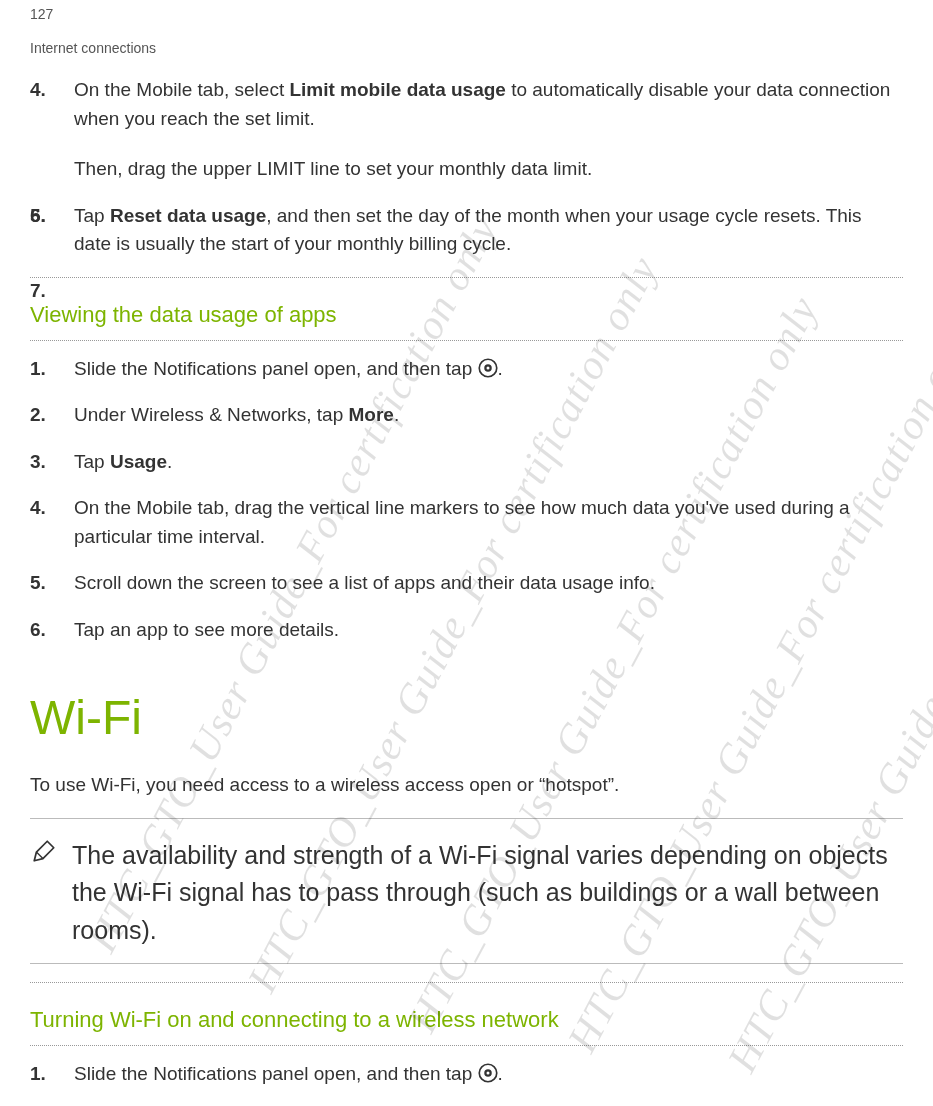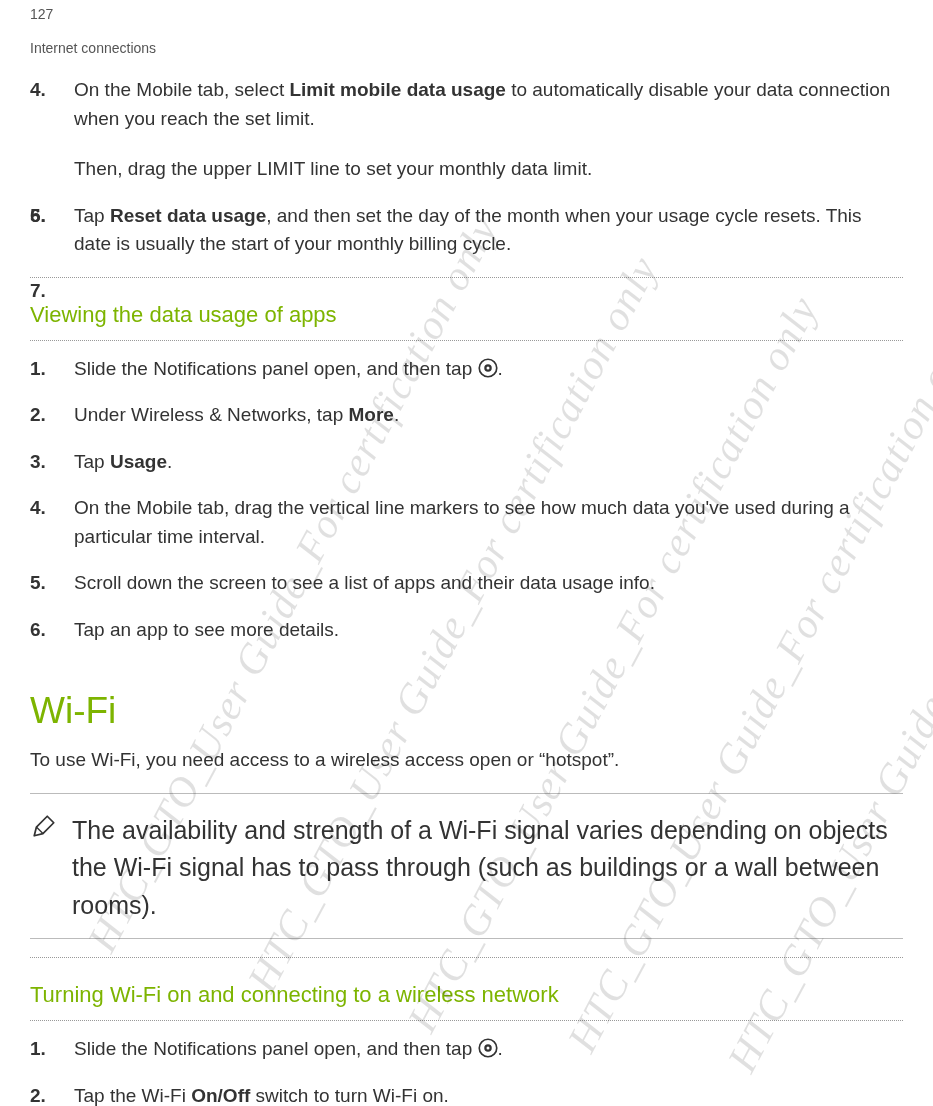--- a/index.html
+++ b/index.html
@@ -8,21 +8,21 @@
   .page-header { display: flex; align-items: baseline; gap: 18px; font-size: 14px; color: #555; padding: 6px 0 20px 0; flex-direction: column; }
   .page-number { font-weight: 400; }
   .section-name { font-weight: 400; }
   ol.steps { list-style: none; padding-left: 44px; }
   ol.steps > li { position: relative; margin-bottom: 18px; font-size: 19px; line-height: 1.5; color: #333; }
   ol.steps > li .num { position: absolute; left: -44px; top: 0; width: 34px; text-align: left; font-weight: 600; color: #333; }
   ol.steps > li .num::after { content: "."; }
   ol.steps > li p.extra { margin-top: 22px; }
   .bold { font-weight: 700; }
   h2.subhead { font-size: 22px; font-weight: 400; color: #7db400; margin: 24px 0 12px 0; }
-  h1.section-title { font-size: 37px; font-weight: 300; color: #7db400; margin: 46px 0 14px 0; }
+  h1.section-title { font-size: 48px; font-weight: 300; color: #7db400; margin: 46px 0 26px 0; }
   p.body { font-size: 19px; line-height: 1.5; margin-bottom: 18px; }
   .dotted-hr { border: none; border-top: 1px dotted #999; margin: 6px 0 14px 0; }
   .note-row { display: flex; align-items: flex-start; gap: 14px; margin: 10px 0 14px 0; }
   .note-row .pen { flex: 0 0 auto; width: 28px; height: 28px; display:flex; align-items:center; justify-content:center; }
   .note-row .pen svg { width: 26px; height: 26px; }
   .note-row .note-text { font-size: 25px; line-height: 1.5; }
   .gear-icon { display:inline-block; vertical-align: -3px; width: 20px; height: 20px; }
   .gear-icon svg { width: 20px; height: 20px; }
   .solid-hr { border: none; border-top: 1px solid #bbb; margin: 10px 0 18px 0; }
 

